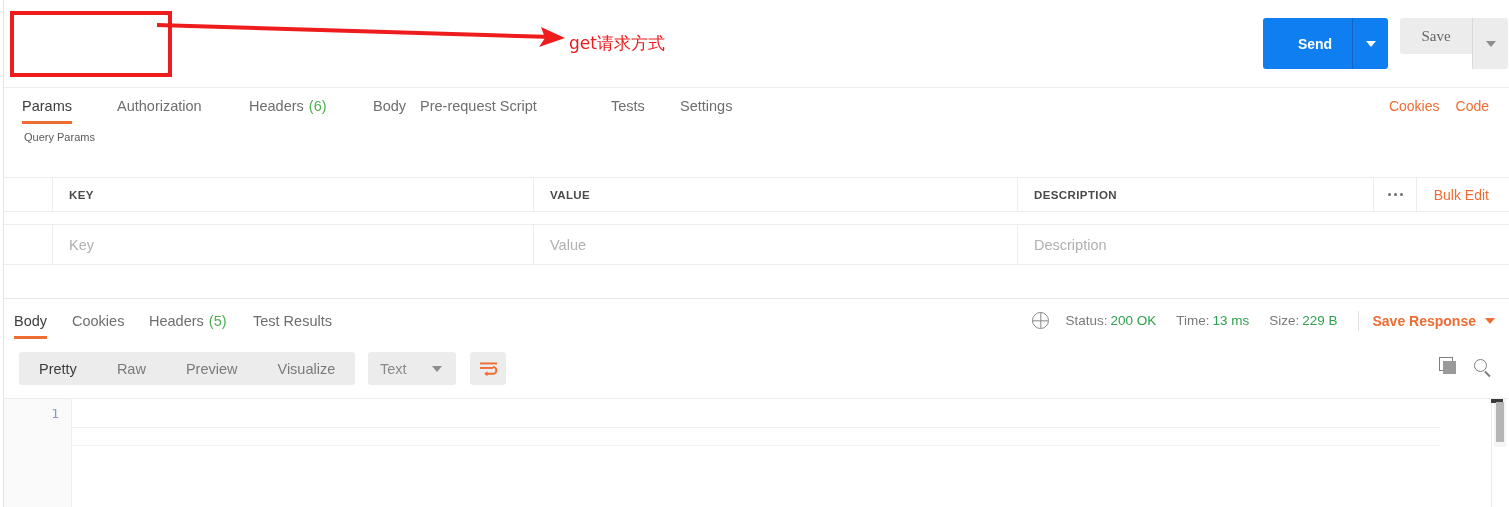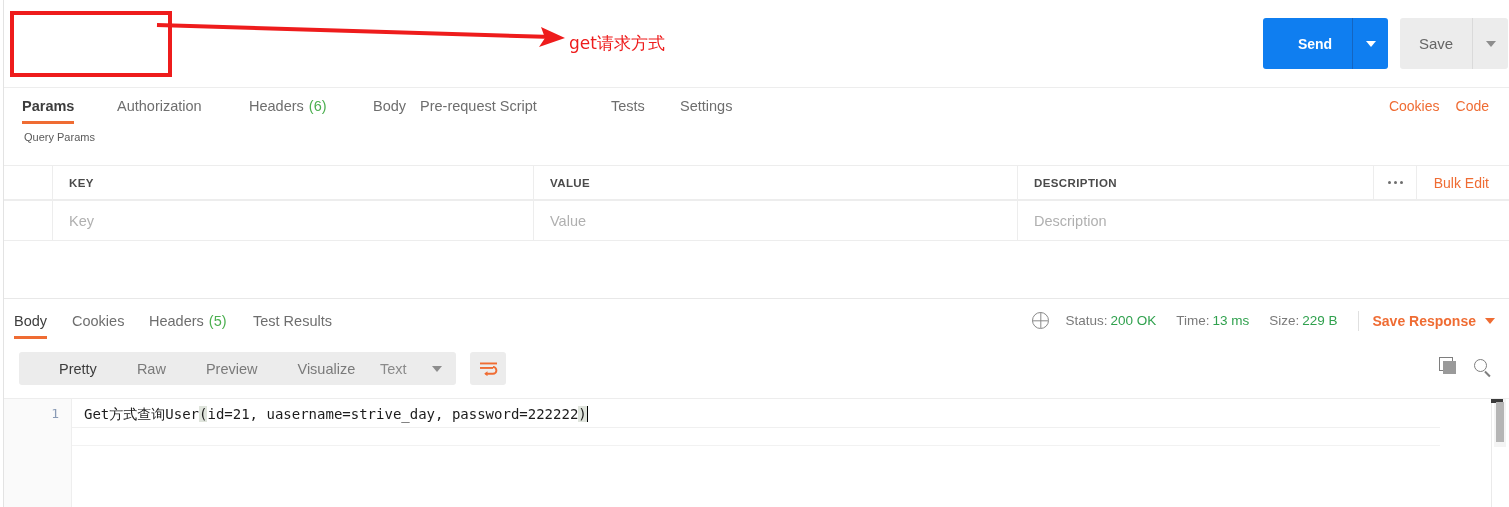--- a/index.html
+++ b/index.html
@@ -83,26 +83,27 @@
     border-left: 1px solid #1565c0;
     border-radius: 0 3px 3px 0;
     display: flex; align-items: center; justify-content: center;
     cursor: pointer;
   }
   .send-caret-btn .caret {
     margin: 0; border-top-color: #fff;
   }
   .save-btn {
     position: absolute; left: 1396px; top: 18px;
-    width: 72px; height: 51px;
+    width: 72px; height: 36px;
     background: #ececec;
     border-radius: 3px 0 0 3px;
     display: flex; align-items: center; justify-content: center;
     color: #666; font-size: 15px;
     cursor: pointer;
+    font-family: Liberation Serif, serif;
   }
   .save-caret-btn {
     position: absolute; left: 1468px; top: 18px;
     width: 36px; height: 51px;
     background: #ececec;
     border-left: 1px solid #dadada;
     border-radius: 0 3px 3px 0;
     display: flex; align-items: center; justify-content: center;
     cursor: pointer;
   }
@@ -141,20 +142,21 @@
     position: absolute; left: 24px; top: 131px;
     font-size: 11px; color: #5a5a5a;
   }
   .qp-table {
     position: absolute; left: 4px; top: 165px;
     width: 1505px;
   }
   .qp-row {
     display: flex; width: 1505px;
     border-top: 1px solid #ededed;
+    margin-top: 12px;
   }
   .qp-row.header { height: 35px; background: #fff; border-bottom: 1px solid #ededed; }
   .qp-row.input { height: 41px; border-bottom: 1px solid #ededed; }
   .qp-cell {
     display: flex; align-items: center;
     border-right: 1px solid #ededed;
     padding-left: 16px;
   }
   .qp-cell.check { width: 49px; padding-left: 0; }
   .qp-cell.key { width: 481px; }
@@ -232,21 +234,21 @@
   }
 
   
   .body-toolbar {
     position: absolute; left: 4px; top: 352px;
     width: 1505px; height: 40px;
   }
   .seg-group {
     position: absolute; left: 15px; top: 0;
     height: 33px; background: #ececec; border-radius: 3px;
-    display: flex; align-items: center; padding-left: 20px;
+    display: flex; align-items: center;
   }
   .seg {
     padding: 0 20px; height: 33px;
     display: flex; align-items: center;
     font-size: 14.5px; color: #7a7a7a; cursor: pointer;
   }
   .seg.active { color: #3d3d3d; }
   .type-select {
     position: absolute; left: 364px; top: 0;
     width: 88px; height: 33px;
@@ -372,21 +374,21 @@
     <div class="send-caret-btn">
       <span class="caret"></span>
     </div>
     <div class="save-btn">Save</div>
     <div class="save-caret-btn">
       <span class="caret"></span>
     </div>
   </div>
 
   <div class="req-tabs">
-    <div class="tab active" style="left:18px;font-weight:bold;">
+    <div class="tab active" style="left:18px;">
         <span>Params</span>
       </div>
     <div class="tab" style="left:113px;">
         <span>Authorization</span>
       </div>
     <div class="tab" style="left:245px;">
         <span>Headers</span>
         <span class="badge">(6)</span>
       </div>
     <div class="tab" style="left:369px;">
@@ -500,21 +502,20 @@
       <span class="search-ic"></span>
     </div>
   </div>
 
   <div class="resp-body">
     <div class="gutter">
       <span class="lineno">1</span>
     </div>
     <div class="code-rowline"></div>
     <div class="code-rowline2"></div>
-    <div class="code-line"><span>Get方式查询User</span><span class="paren-hl">(</span><span>id=21, uasername=strive_day, password=222222</span><span class="paren-hl">)</span><span class="caret-bar"></span></div>
     <div class="vline"></div>
     <div class="vscroll-track">
       <div class="vscroll-cap"></div>
     </div>
     <div class="vscroll-thumb"></div>
   </div>
 
   <div class="anno-box"></div>
   <svg class="anno-svg">
     <line x1="157" y1="25" x2="553" y2="37" stroke="#ee1c1c" stroke-width="4"></line>

